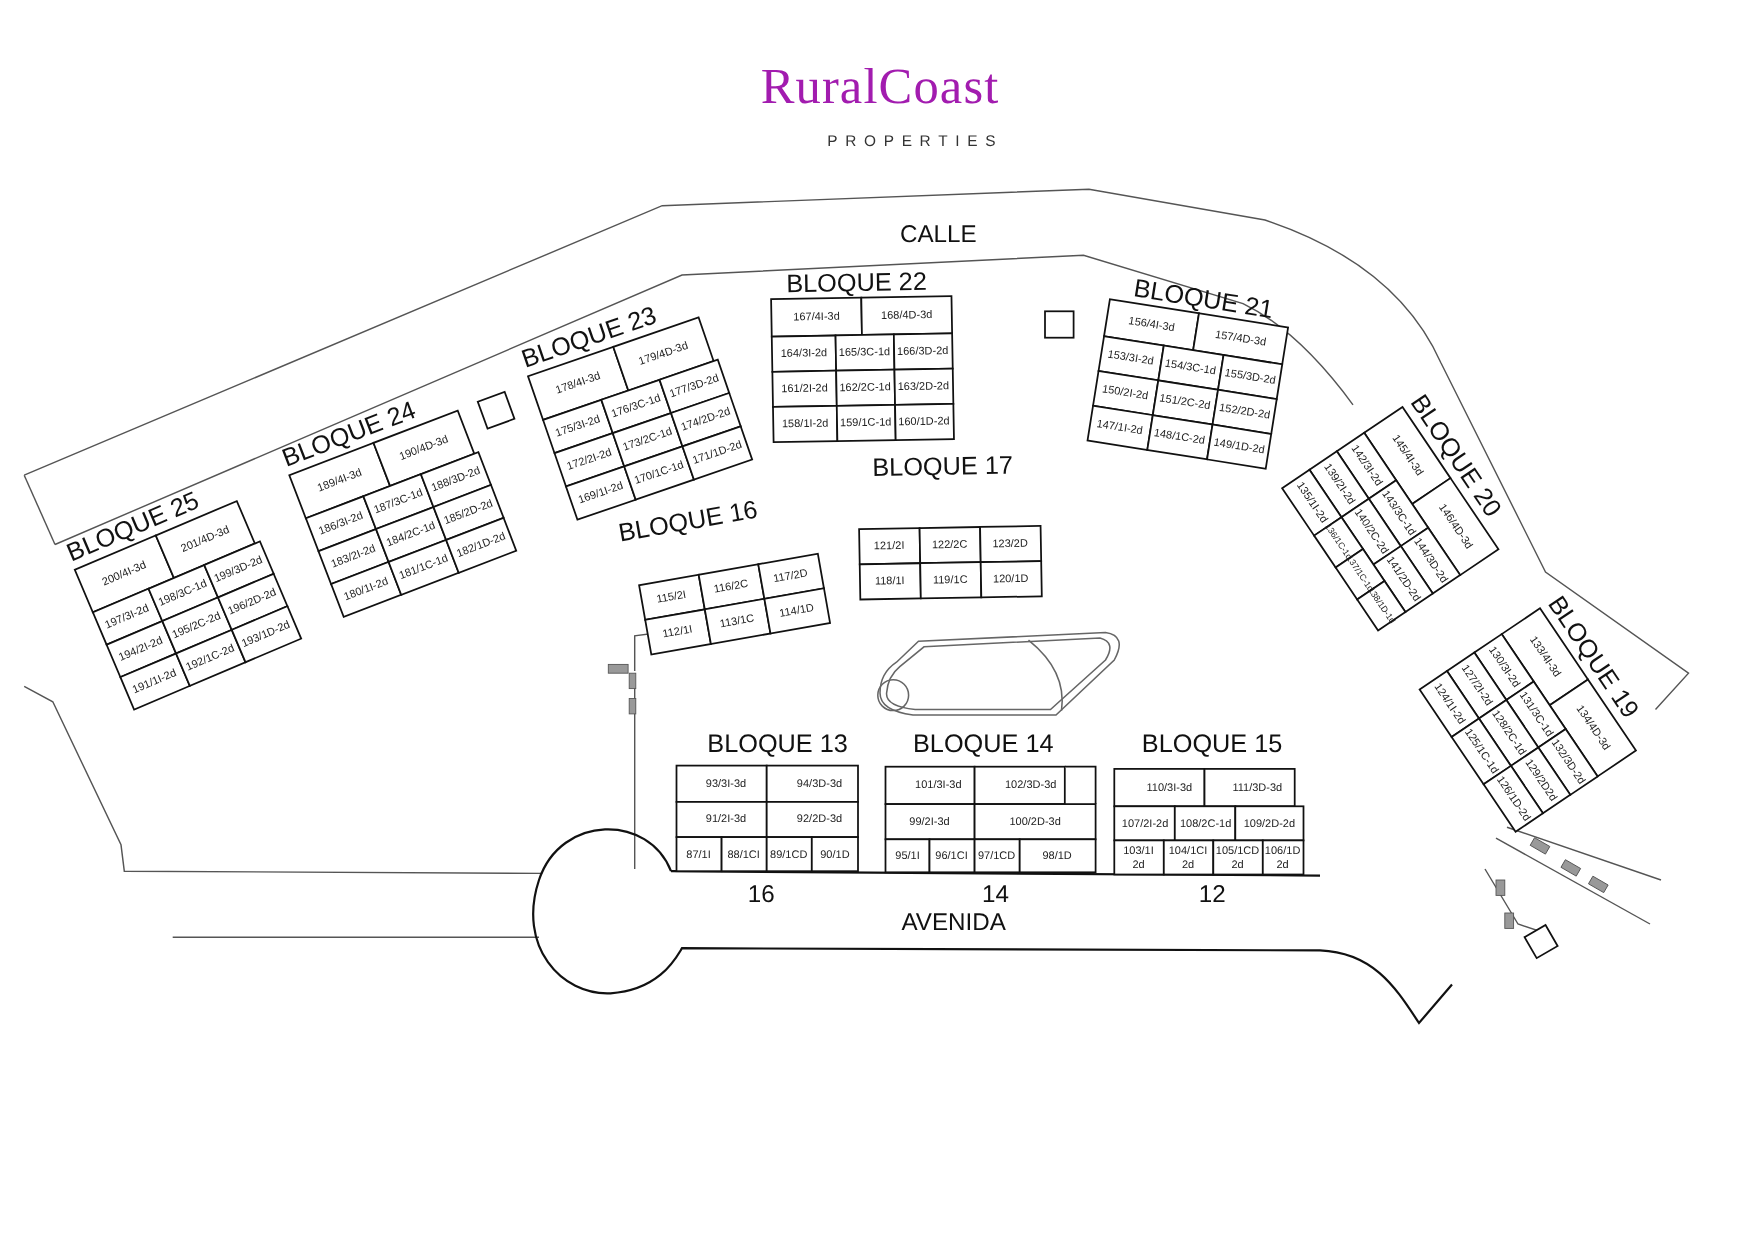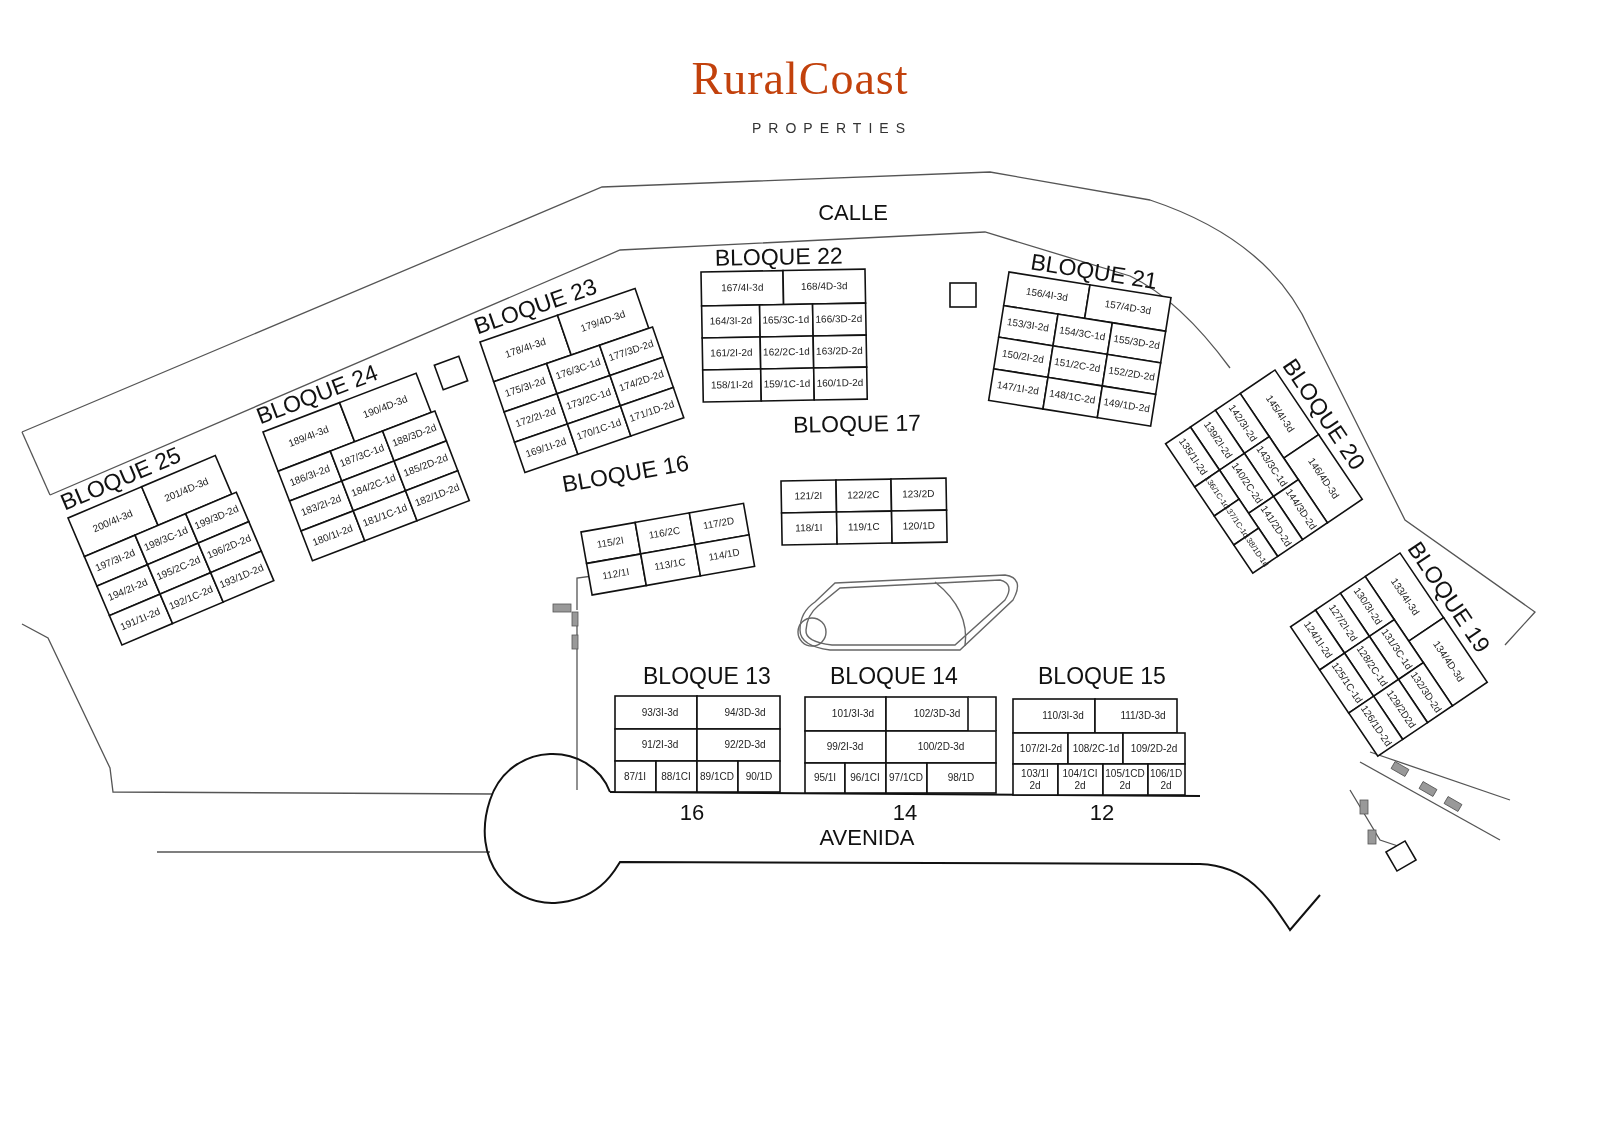--- a/index.html
+++ b/index.html
@@ -1,18 +1,18 @@
 <!DOCTYPE html>
 <html><head>
 <meta charset="utf-8">
 <style>
   html,body{margin:0;padding:0;background:#ffffff;}
   body{width:1600px;height:1132px;position:relative;overflow:hidden;font-family:"Liberation Sans",sans-serif;color:#111;}
   .logo{position:absolute;left:0;width:1600px;text-align:center;}
-  .logo-main{top:52px;font-family:"Liberation Serif",serif;font-size:46px;letter-spacing:1px;color:#c2410c;}
+  .logo-main{top:52px;font-family:"Liberation Serif",serif;font-size:46px;letter-spacing:1px;color:#a21caf;}
   .logo-sub{top:120px;font-size:14px;letter-spacing:7px;color:#333;padding-left:32px;}
   svg{position:absolute;left:0;top:0;}
   .road{fill:none;stroke:#555;stroke-width:1.3;}
   .road-bold{fill:none;stroke:#111;stroke-width:2;}
   .unit{fill:#fff;stroke:#111;stroke-width:1.6;}
   .ut{font-family:"Liberation Sans",sans-serif;font-size:10px;fill:#222;text-anchor:middle;dominant-baseline:middle;}
   .bl{font-family:"Liberation Sans",sans-serif;font-size:23px;fill:#111;}
   .street{font-family:"Liberation Sans",sans-serif;font-size:22px;fill:#111;text-anchor:middle;}
   .num{font-family:"Liberation Sans",sans-serif;font-size:22px;fill:#111;text-anchor:middle;}
   .pool{fill:none;stroke:#666;stroke-width:1.4;}

